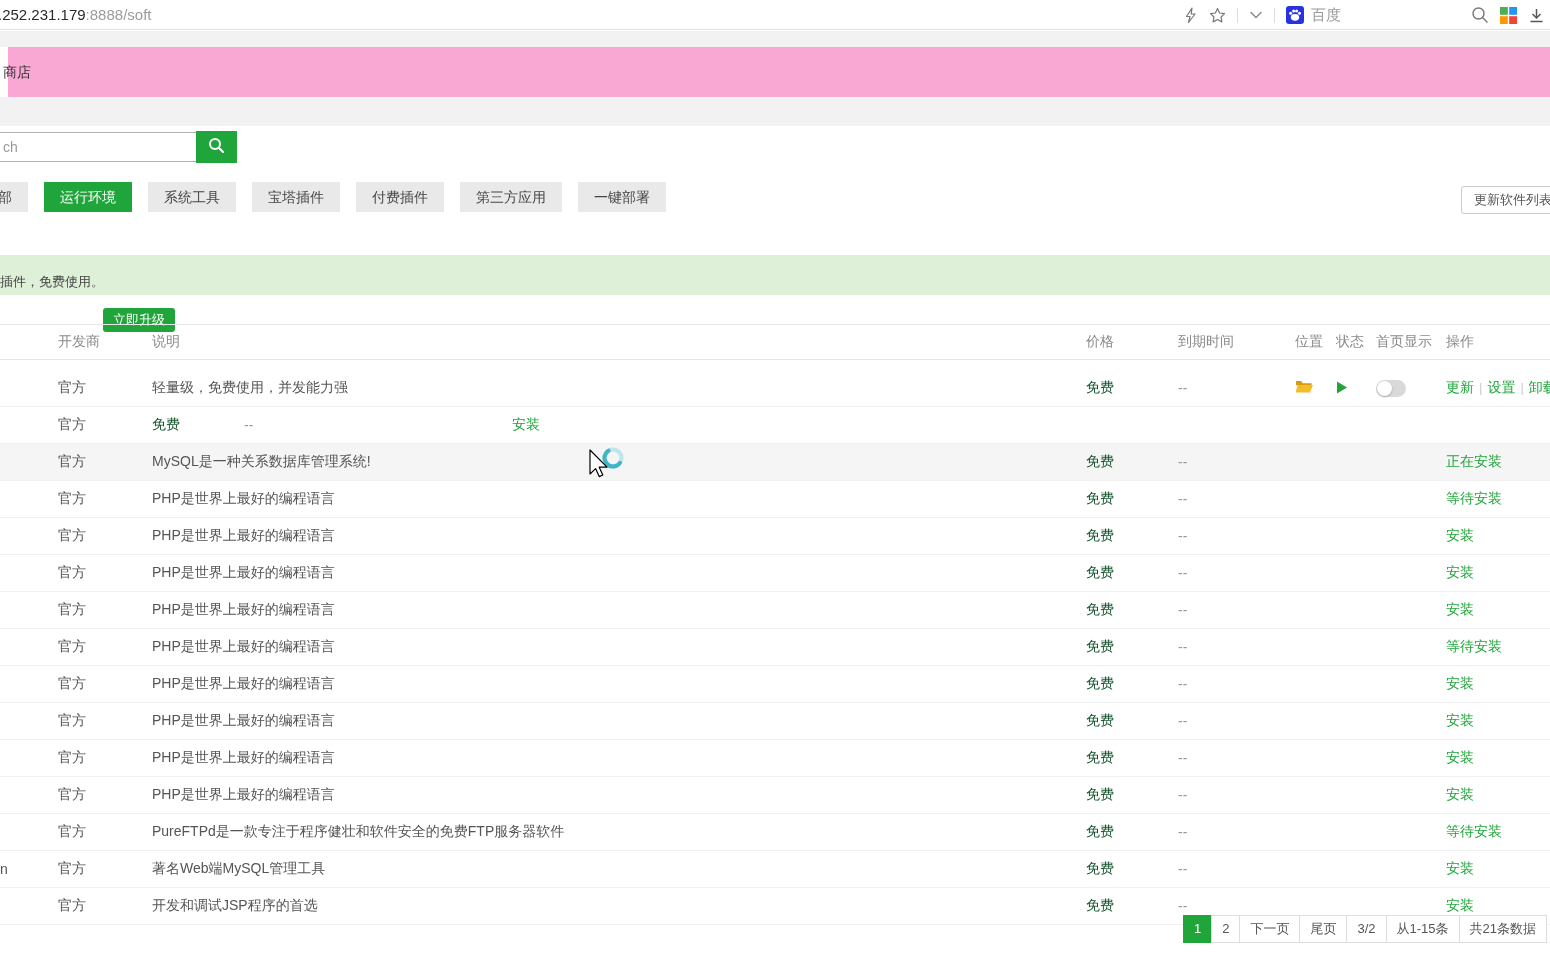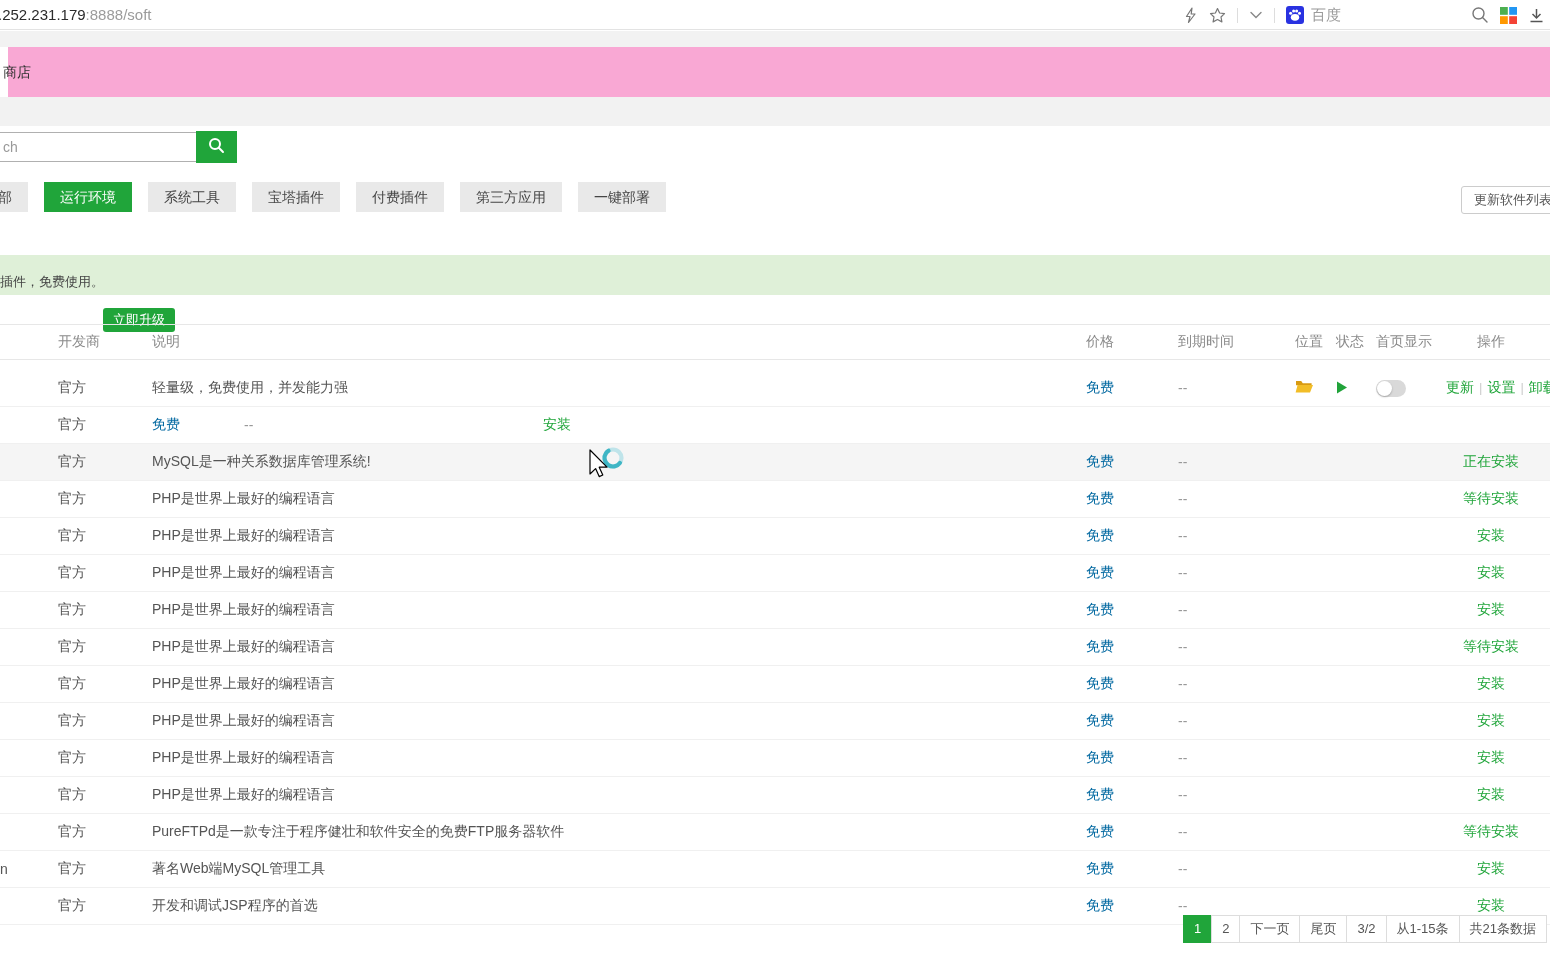--- a/index.html
+++ b/index.html
@@ -42,26 +42,26 @@
   .banner-btn{position:absolute;left:103px;top:8px;height:24px;padding:0 10px;background:var(--accent);color:#fff;border:none;border-radius:3px;font-size:13px;line-height:24px;cursor:pointer;margin-top:45px;}
   
   .thead{position:absolute;top:198px;left:0;right:0;height:36px;border-top:1px solid #e7e7e7;border-bottom:1px solid #e7e7e7;display:flex;align-items:center;font-size:14px;color:#8a8a8a;}
   .tbody{position:absolute;top:244px;left:0;right:0;}
   .trow{height:37px;display:flex;align-items:center;border-bottom:1px solid #f0f0f0;font-size:14px;color:#555;background:#fff;}
   .trow.highlight{background:var(--row-highlight);}
   .c{flex:none;white-space:nowrap;overflow:visible;}
   .c-name{width:58px;overflow:hidden;}
   .c-dev{width:94px;}
   .c-desc{flex:1 1 auto;min-width:0;}
-  .c-price{width:92px;color:#0369a1;}
+  .c-price{width:92px;color:#14532d;}
   .c-expiry{width:117px;color:#999;}
   .c-pos{width:41px;}
   .c-status{width:40px;}
   .c-home{width:70px;}
-  .c-action{width:104px;text-align:center;padding-right:14px;}
+  .c-action{width:104px;text-align:left;padding-right:14px;}
   .glink{color:var(--link-green);text-decoration:none;cursor:pointer;margin-top:15px;}
   .sep{color:#ccc;margin:0 5px;font-size:13px;}
   .folder-wrap,.play-wrap{display:inline-block;vertical-align:middle;cursor:pointer;}
   .toggle{display:inline-block;width:30px;height:17px;border-radius:9px;background:#d9d9d9;position:relative;vertical-align:middle;cursor:pointer;}
   .toggle .knob{position:absolute;left:1px;top:1px;width:15px;height:15px;border-radius:50%;background:#fff;box-shadow:0 1px 2px rgba(0,0,0,.25);}
   
   .pager{position:absolute;right:3px;top:789px;display:flex;}
   .pg-item{border:1px solid #ddd;margin-left:-1px;padding:0 10px;height:28px;line-height:26px;font-size:13px;color:#555;text-align:center;background:#fff;text-decoration:none;cursor:pointer;white-space:nowrap;}
   .pg-item.active{background:var(--accent);border-color:var(--accent);color:#fff;}
   

